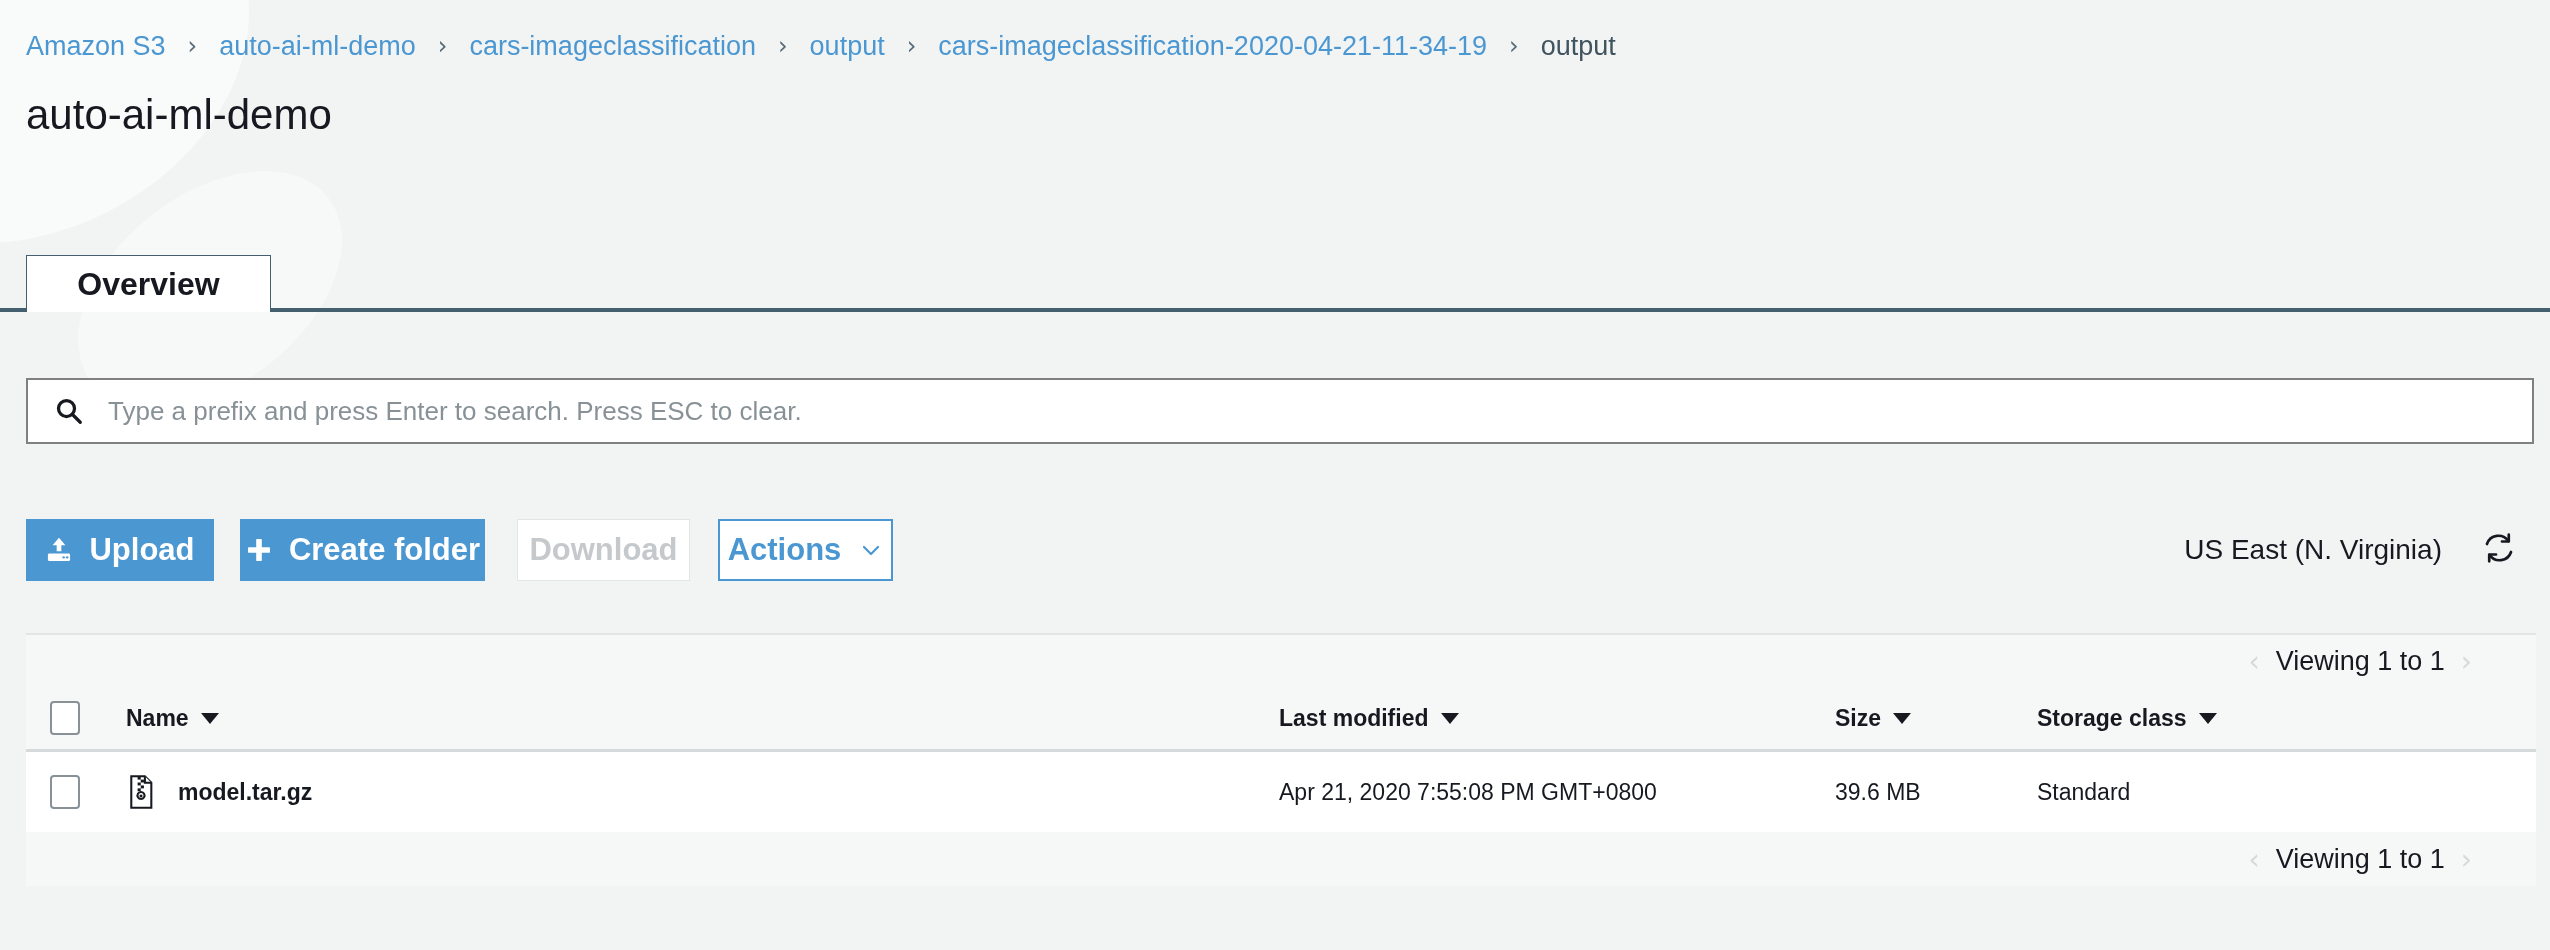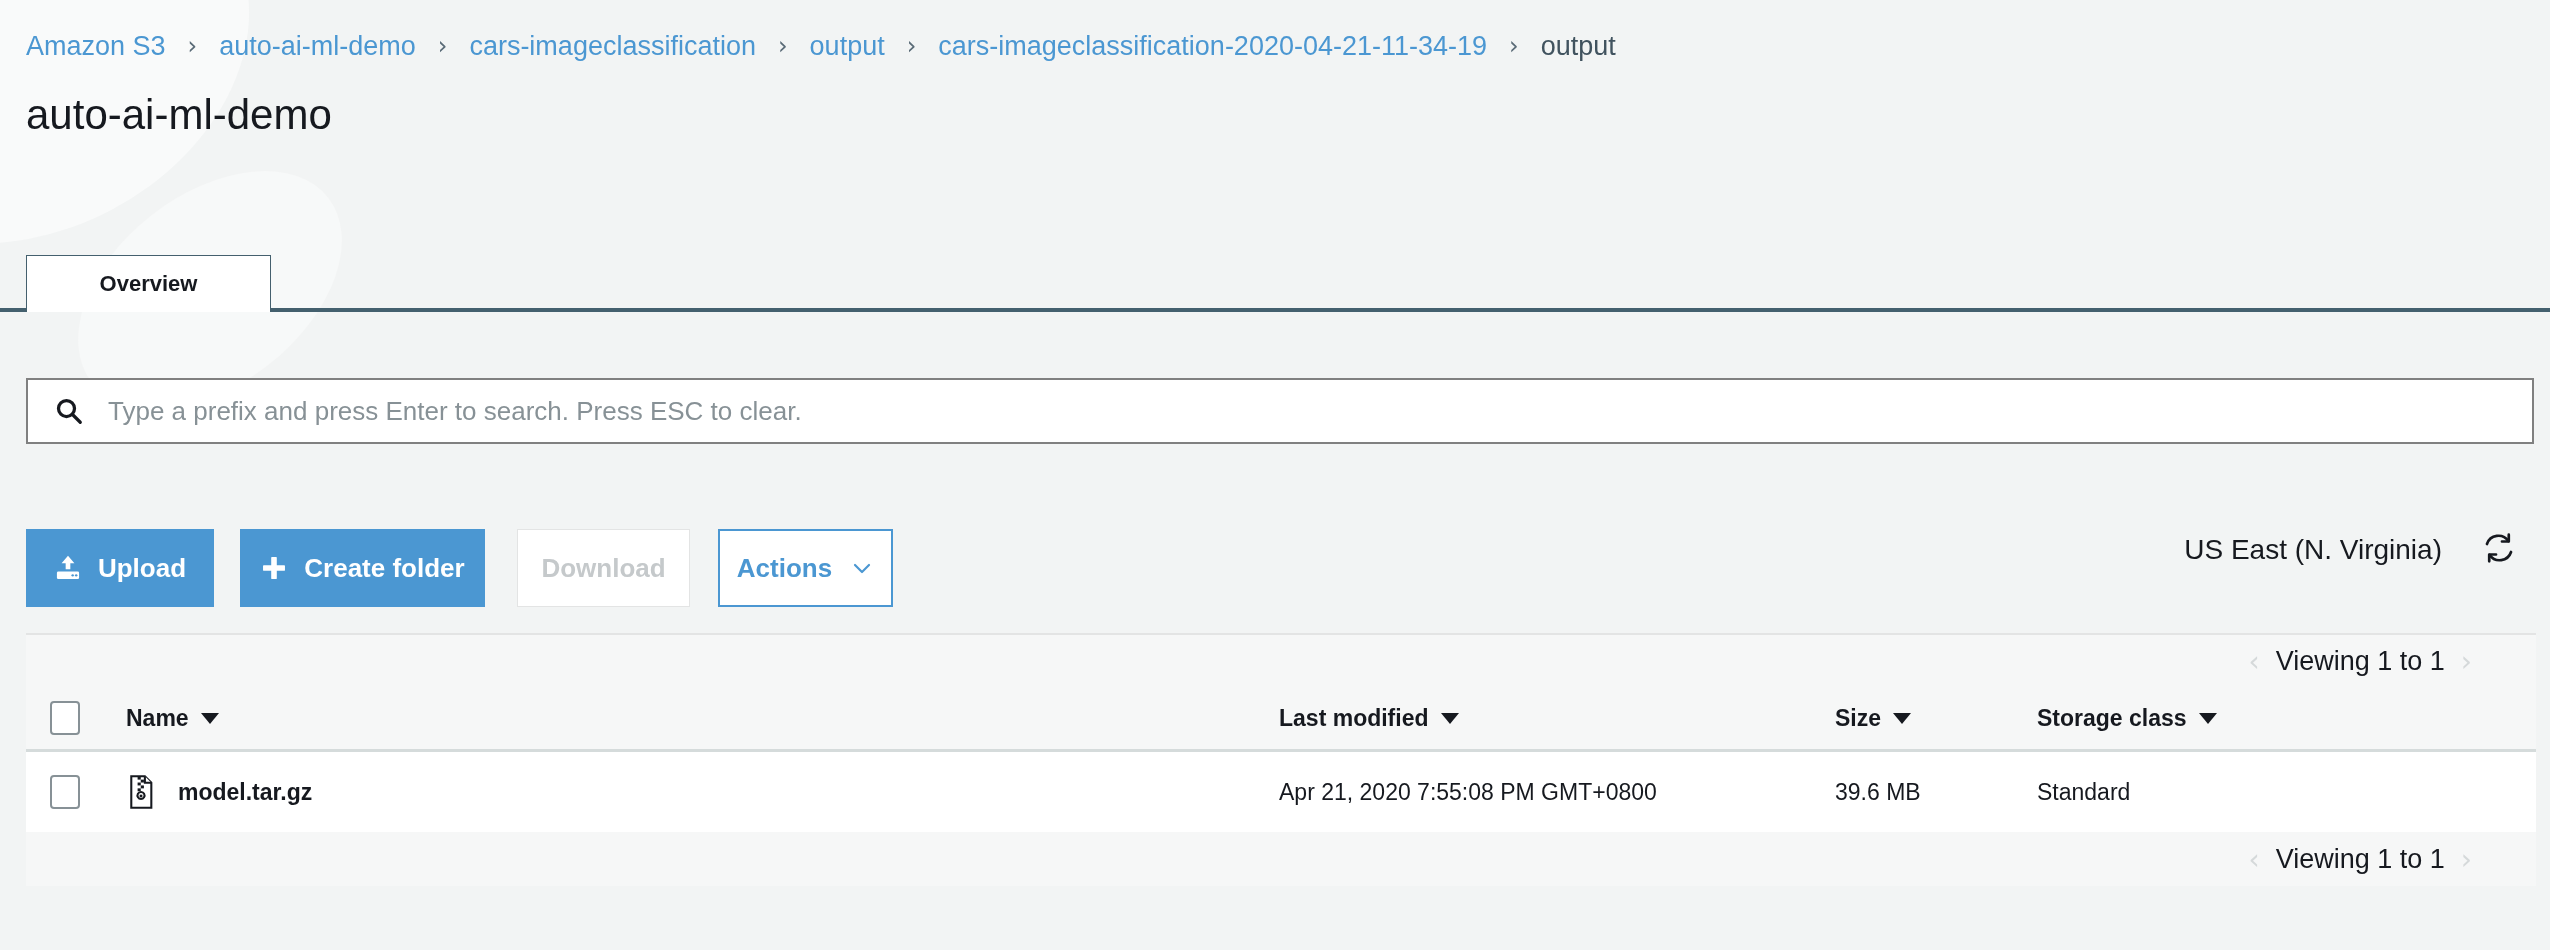--- a/index.html
+++ b/index.html
@@ -88,21 +88,21 @@
     top: 0;
     height: 57px;
     min-width: 245px;
     box-sizing: border-box;
     background: #ffffff;
     border: 1px solid #44606e;
     border-bottom: none;
     display: flex;
     align-items: center;
     justify-content: center;
-    font-size: 22px;
+    font-size: 32px;
     font-weight: bold;
     color: #16191f;
     cursor: pointer;
     padding: 0 24px;
   }
 
   
   .searchbox {
     position: absolute;
     left: 26px;
@@ -140,27 +140,27 @@
   
   .actionbar {
     position: absolute;
     left: 0;
     top: 519px;
     width: 2550px;
     height: 64px;
   }
   .btn {
     position: absolute;
-    top: 10px;
-    height: 78px;
+    top: 0;
+    height: 62px;
     box-sizing: border-box;
     display: flex;
     align-items: center;
     justify-content: center;
-    font-size: 26px;
+    font-size: 31px;
     font-weight: bold;
     cursor: pointer;
     border: 1px solid transparent;
     white-space: nowrap;
   }
   .btn-primary {
     background: #4b97d2;
     color: #ffffff;
     border-color: #4b97d2;
   }

